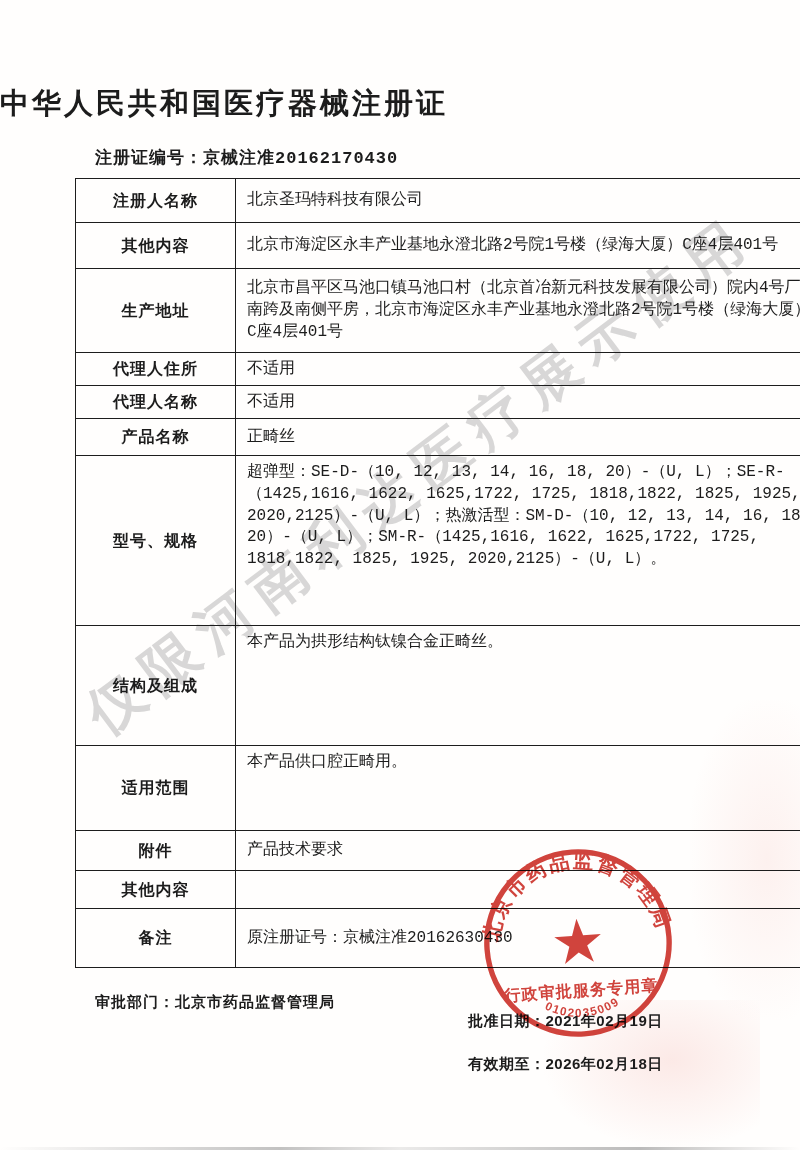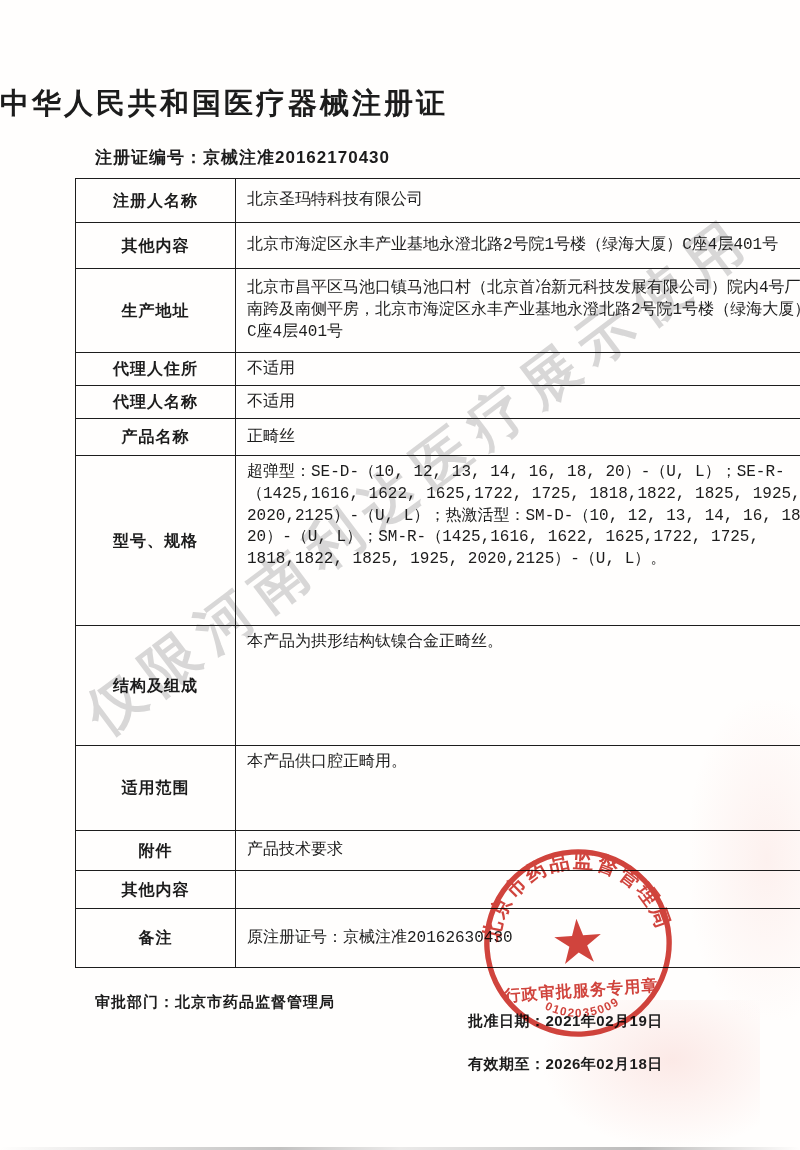--- a/index.html
+++ b/index.html
@@ -20,21 +20,21 @@
     pointer-events:none;z-index:1;
   }
 
   
   .doc-title{
     position:absolute;top:84px;left:0;width:800px;
     font-size:29px;font-weight:700;letter-spacing:3px;z-index:2;
   }
   .cert-line{
     position:absolute;top:146px;left:95px;font-size:17px;font-weight:700;
-    letter-spacing:1px;z-index:2;
+    letter-spacing:1px;z-index:2;font-family:Liberation Mono, monospace;
   }
 
   
   table.doc-table{
     position:absolute;top:178px;left:75px;width:753px;z-index:2;
     border-collapse:collapse;table-layout:fixed;
   }
   .doc-table td{
     border:1.6px solid #1d1d1d;
     font-size:16px;line-height:1.36;

